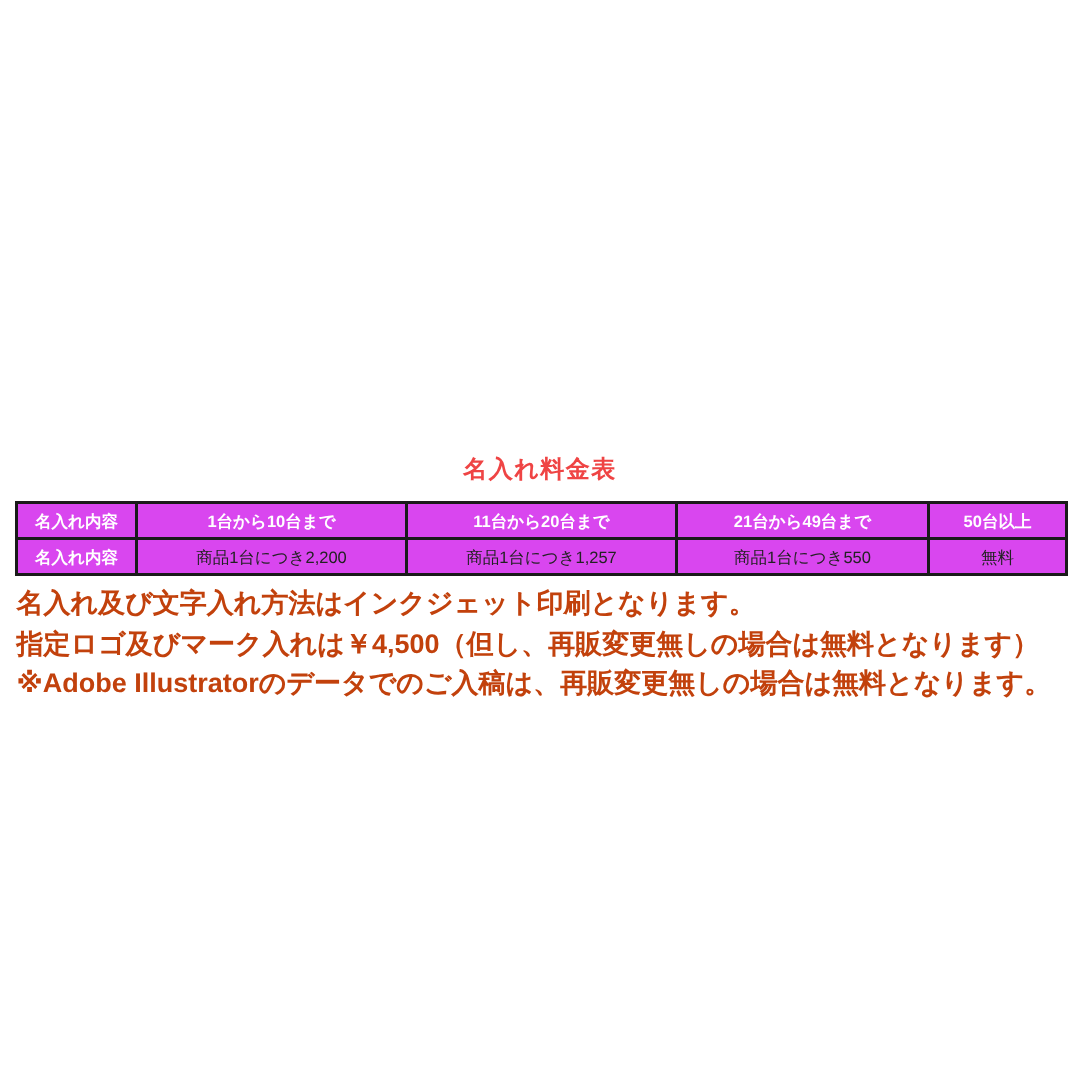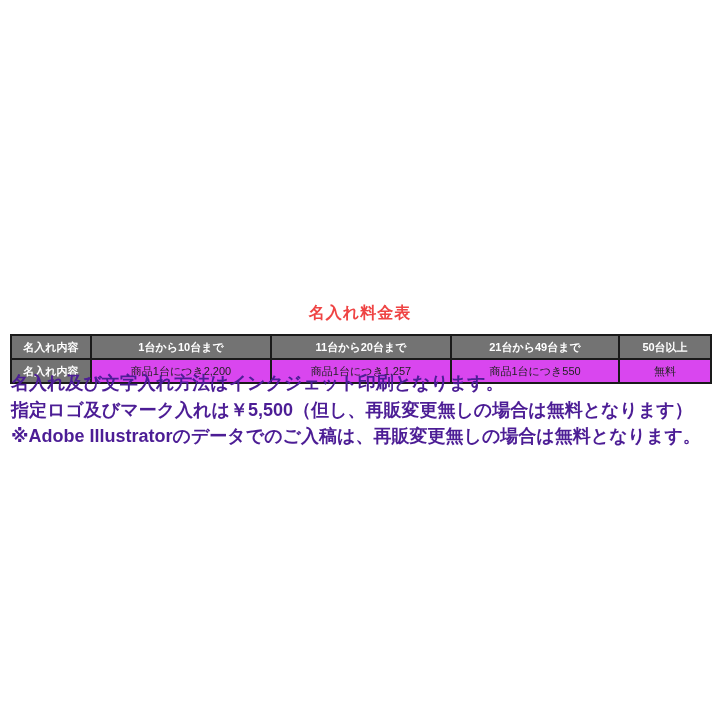--- a/index.html
+++ b/index.html
@@ -39,35 +39,35 @@
     height: 22px;
     padding: 0 2px;
     text-align: center;
     vertical-align: middle;
     font-size: 11px;
     overflow: hidden;
     white-space: nowrap;
   }
   .price-table .head-cell,
   .price-table .label-cell {
-    background: #737373;
+    background: #d946ef;
     color: #ffffff;
     font-weight: bold;
   }
   .price-table .value-cell {
     background: #d946ef;
     color: #222222;
     font-weight: normal;
   }
   .notes {
     position: absolute;
-    top: 370px;
+    top: 389px;
     left: 11px;
     width: 700px;
-    color: #4c1d95;
+    color: #c2410c;
     font-weight: bold;
     font-size: 18px;
   }
   .note-line {
     line-height: 26.5px;
     white-space: nowrap;
   }
 </style>
 </head>
 <body>
@@ -95,15 +95,15 @@
       <td class="value-cell">商品1台につき2,200</td>
       <td class="value-cell">商品1台につき1,257</td>
       <td class="value-cell">商品1台につき550</td>
       <td class="value-cell">無料</td>
     </tr>
   </tbody>
 </table>
 
 <div class="notes">
   <div class="note-line">名入れ及び文字入れ方法はインクジェット印刷となります。</div>
-  <div class="note-line">指定ロゴ及びマーク入れは￥5,500（但し、再販変更無しの場合は無料となります）</div>
+  <div class="note-line">指定ロゴ及びマーク入れは￥4,500（但し、再販変更無しの場合は無料となります）</div>
   <div class="note-line">※Adobe Illustratorのデータでのご入稿は、再販変更無しの場合は無料となります。</div>
 </div>
 
 </body></html>

